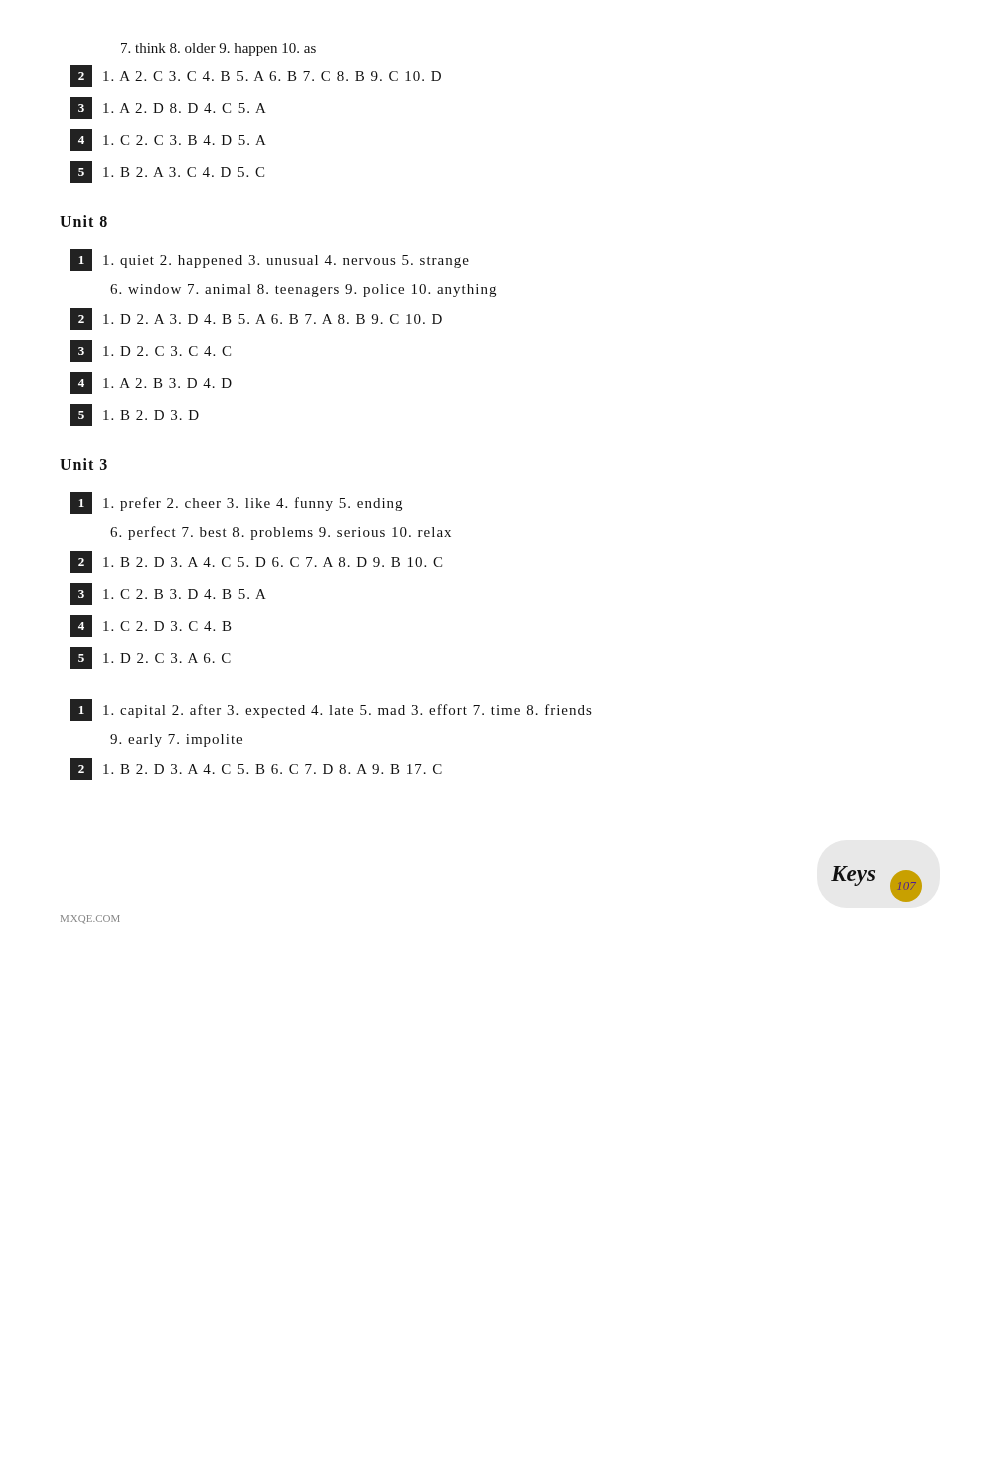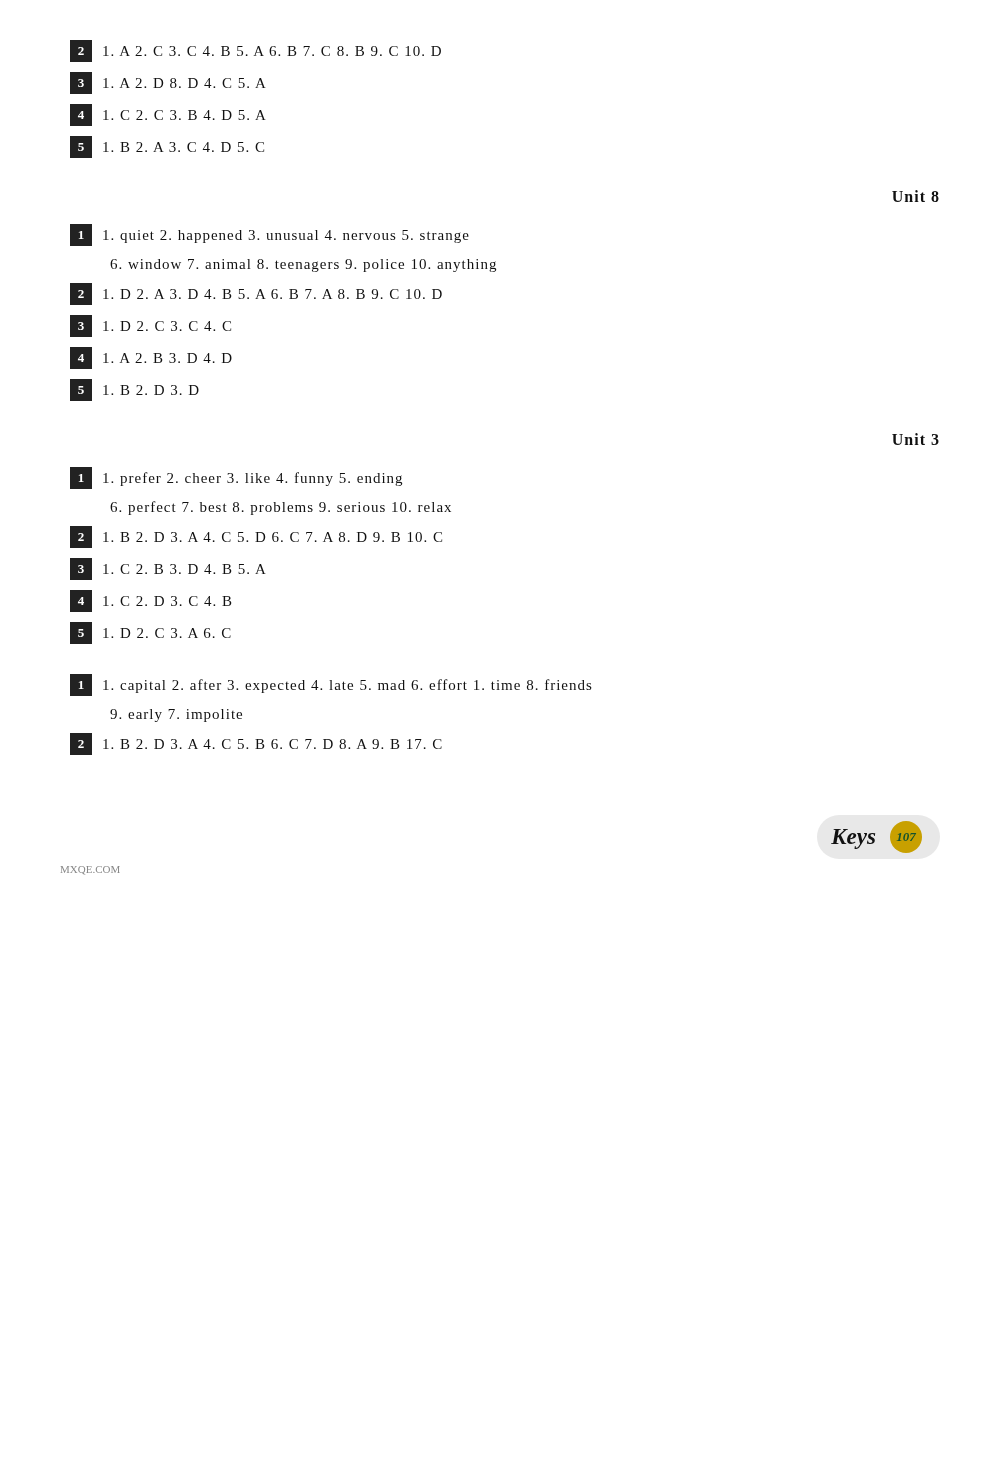--- a/index.html
+++ b/index.html
@@ -9,21 +9,21 @@
       font-size: 15px;
       color: #111;
       width: 1000px;
       min-height: 1464px;
       padding: 40px 60px;
     }
     .section {
       margin-bottom: 30px;
     }
     .unit-title {
-      text-align: right;
+      text-align: left;
       font-weight: bold;
       font-size: 16px;
       margin: 30px 0 18px 0;
       letter-spacing: 1px;
     }
     .line {
       display: flex;
       align-items: center;
       margin-bottom: 10px;
       flex-wrap: wrap;
@@ -63,42 +63,46 @@
       align-items: center;
       background: #e8e8e8;
       border-radius: 30px;
       padding: 6px 18px 6px 14px;
       font-style: italic;
       font-weight: bold;
       font-size: 18px;
     }
     .keys-badge .page-num {
       background: #c8a000;
-      color: #14532d;
+      color: #4c1d95;
       border-radius: 50%;
       width: 32px;
       height: 32px;
       display: inline-flex;
       align-items: center;
       justify-content: center;
       font-size: 13px;
-      font-weight: bold;
+      font-weight: normal;
       margin-left: 8px;
+      margin-top: 24px;
     }
     .mxqe {
       font-size: 11px;
       color: #888;
       text-align: left;
       margin-top: 4px;
     }
   </style>
 </head>
 <body>
 
 <div class="section">
+  <div class="line intro-line">
+    <span>7. think   8. older   9. happen   10. as</span>
+  </div>
 
   <div class="line">
     <span class="num-badge">2</span>
     <span class="answers">1. A   2. C   3. C   4. B   5. A   6. B   7. C   8. B   9. C   10. D</span>
   </div>
   <div class="line">
     <span class="num-badge">3</span>
     <span class="answers">1. A   2. D   8. D   4. C   5. A</span>
   </div>
   <div class="line">
@@ -166,21 +170,21 @@
   <div class="line">
     <span class="num-badge">5</span>
     <span class="answers">1. D   2. C   3. A   6. C</span>
   </div>
 </div>
 
 <div class="section">
 
   <div class="line">
     <span class="num-badge">1</span>
-    <span class="answers">1. capital   2. after   3. expected   4. late   5. mad   6. effort   1. time   8. friends</span>
+    <span class="answers">1. capital   2. after   3. expected   4. late   5. mad   3. effort   7. time   8. friends</span>
   </div>
   <div class="line line-indent">
     <span class="answers">9. early   7. impolite</span>
   </div>
 
   <div class="line">
     <span class="num-badge">2</span>
     <span class="answers">1. B   2. D   3. A   4. C   5. B   6. C   7. D   8. A   9. B   17. C</span>
   </div>
 </div>

